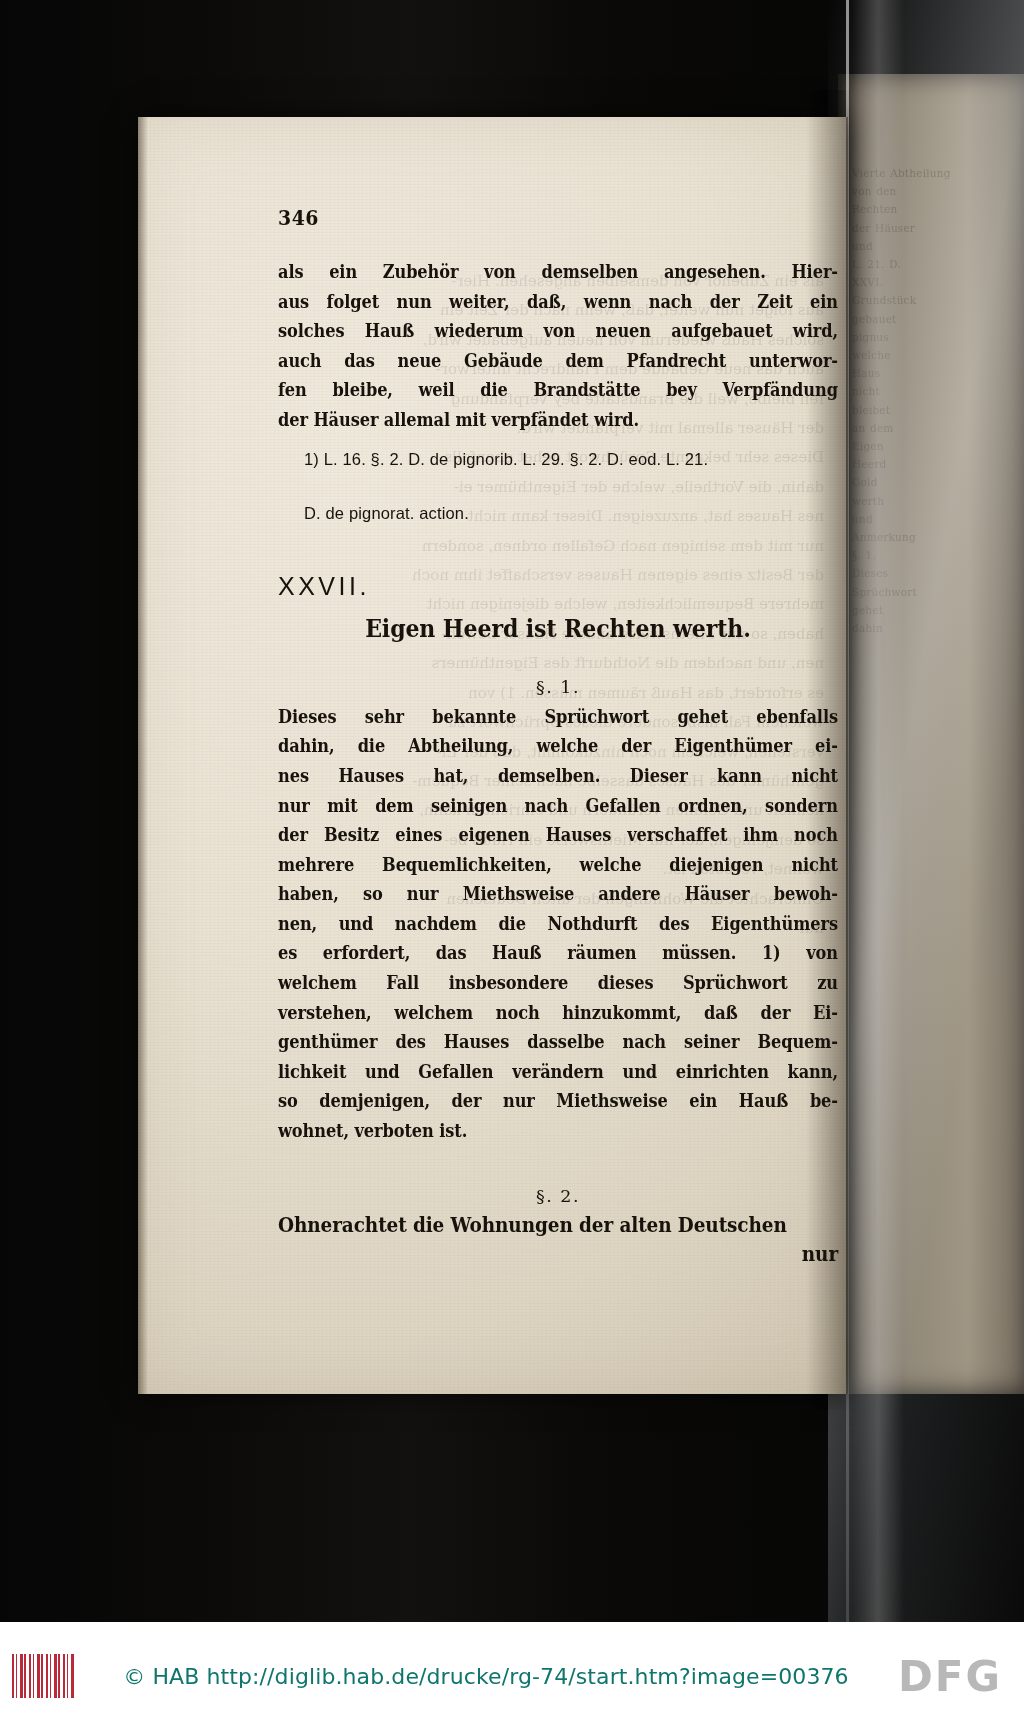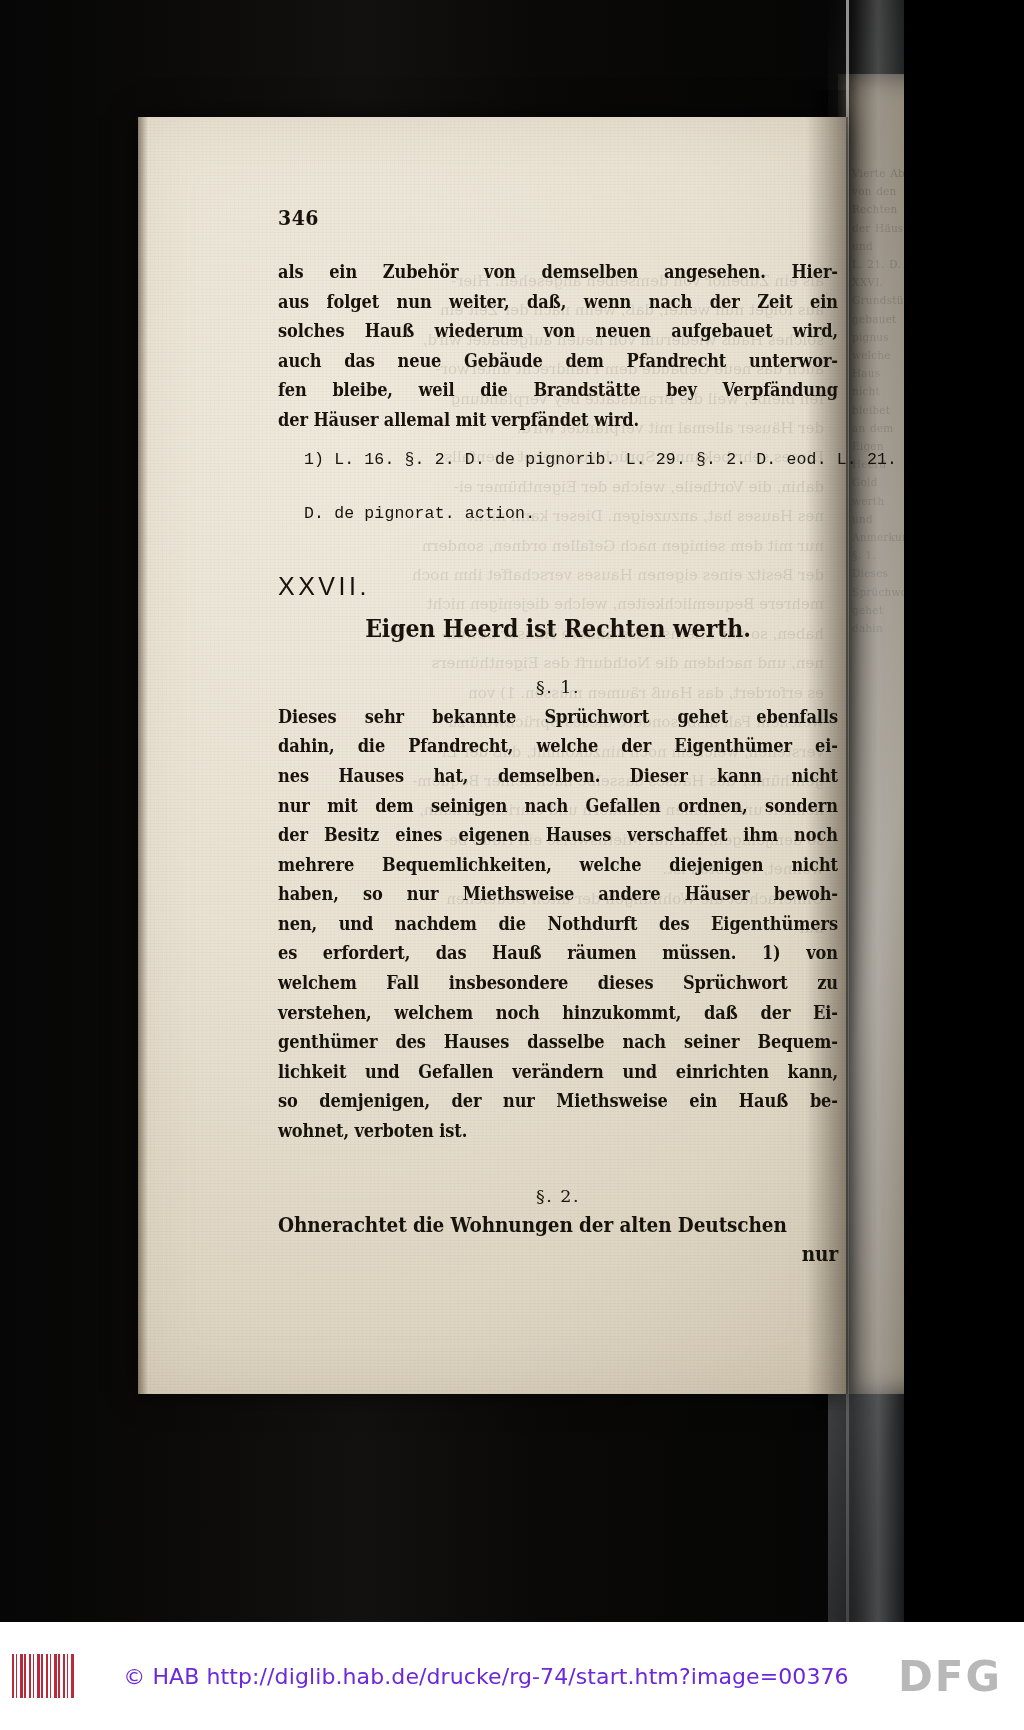--- a/index.html
+++ b/index.html
@@ -11,21 +11,21 @@
     width: 1024px;
     height: 1730px;
     overflow: hidden;
     font-family: "DejaVu Serif", serif;
   }
 
   
   .scan {
     position: absolute;
     left: 0; top: 0;
-    width: 904px;
+    width: 1024px;
     height: 1622px;
     background: #020202;
     overflow: hidden;
   }
 
   
   .backdrop {
     position: absolute;
     inset: 0;
     background:
@@ -171,21 +171,21 @@
     text-align: justify;
     margin: 0;
   }
   .body-par .ln { display: block; white-space: nowrap; }
   .body-par .ln.stretch {
     display: flex;
     justify-content: space-between;
   }
 
   .footnote {
-    font-family: Liberation Mono, monospace;
+    font-family: Liberation Sans, sans-serif;
     font-size: 16.5px;
     line-height: 23px;
     margin: 13px 0 0 0;
     letter-spacing: .15px;
   }
   .footnote .fn-ln { display:block; white-space: nowrap; }
   .footnote .fn-ln.i2 { padding-left: 26px; margin-top: 31px; }
   .footnote .fn-ln.i1 { padding-left: 26px; }
 
   .chapnum {
@@ -242,21 +242,21 @@
         #b9293a 0 2px, #ffffff 2px 4px,
         #b9293a 4px 5px, #ffffff 5px 8px,
         #b9293a 8px 11px, #ffffff 11px 12px,
         #b9293a 12px 14px, #ffffff 14px 17px);
   }
   .caption-text {
     flex: 1;
     text-align: center;
     font-family: "DejaVu Sans", sans-serif;
     font-size: 22px;
-    color: #6d28d9;
+    color: #0f766e;
     letter-spacing: .1px;
   }
   .dfg-logo {
     margin-right: 22px;
     flex: none;
     font-family: "DejaVu Sans", sans-serif;
     font-weight: 700;
     font-size: 42px;
     letter-spacing: 2px;
     color: #b8b8b8;
@@ -404,21 +404,21 @@
             <span>Dieses</span>
             <span>sehr</span>
             <span>bekannte</span>
             <span>Sprüchwort</span>
             <span>gehet</span>
             <span>ebenfalls</span>
           </span>
           <span class="ln stretch">
             <span>dahin,</span>
             <span>die</span>
-            <span>Pfandrecht,</span>
+            <span>Abtheilung,</span>
             <span>welche</span>
             <span>der</span>
             <span>Eigenthümer</span>
             <span>ei-</span>
           </span>
           <span class="ln stretch">
             <span>nes</span>
             <span>Hauses</span>
             <span>hat,</span>
             <span>demselben.</span>

